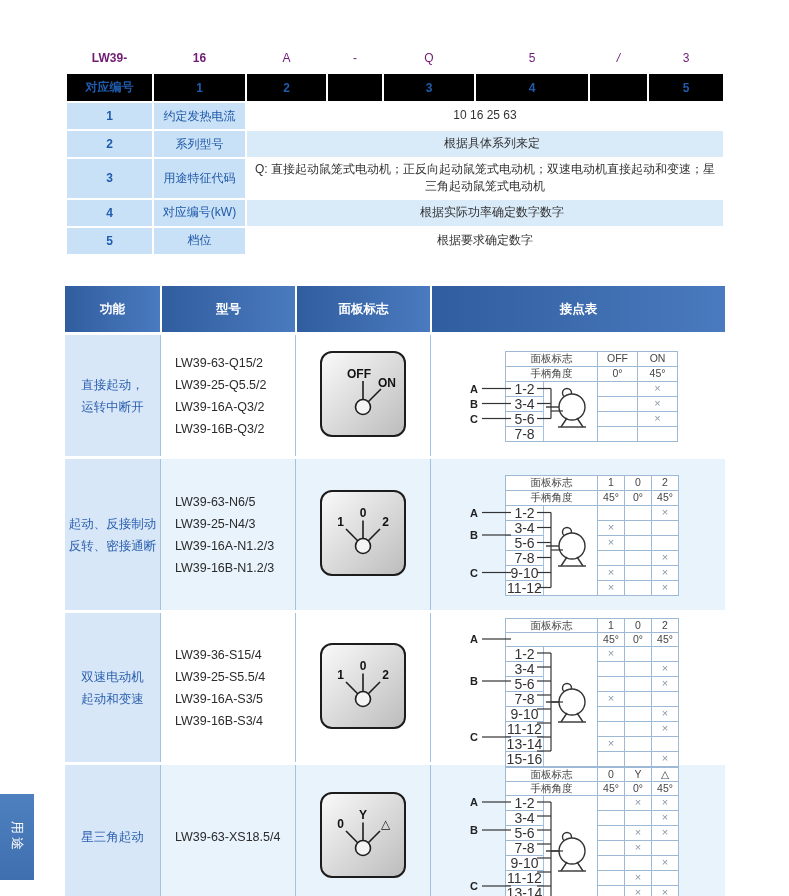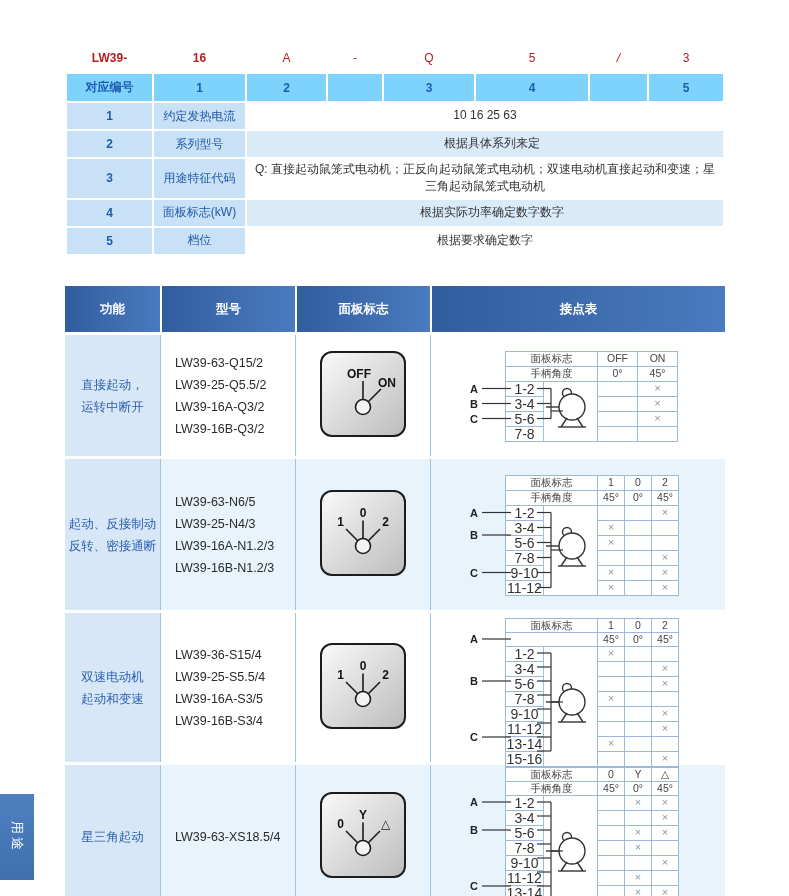--- a/index.html
+++ b/index.html
@@ -6,22 +6,22 @@
   body{font-family:"Liberation Sans","DejaVu Sans",sans-serif;color:#333;}
   .page{position:relative;width:789px;height:896px;background:#fff;overflow:hidden;}
   .title{position:absolute;left:63px;top:8px;font-size:14.5px;font-weight:bold;color:#111;margin:0;}
 
   
   .t1{position:absolute;left:65px;top:42px;width:660px;border-collapse:separate;border-spacing:2px;table-layout:fixed;}
   .t1 th{background:linear-gradient(180deg,#4675b6,#33609f);color:#fff;font-weight:bold;font-size:12.5px;height:26px;padding:0;}
   .t1 td{text-align:center;font-size:12px;padding:0;}
   .t1 .it{font-style:italic;}
   .t1 .bb{color:#1f5cae;font-weight:bold;}
-  .t1 tr.exr td{background:#fff;color:#b91c1c;height:28px;}
-  .t1 tr.idx td{background:#7dd3fc;height:27px;}
+  .t1 tr.exr td{background:#fff;color:#701a75;height:28px;}
+  .t1 tr.idx td{background:#000000;height:27px;}
   .t1 tr.leg td{height:22px;}
   .t1 tr.leg td.no{background:#c9e1f6;color:#1f5cae;font-weight:bold;}
   .t1 tr.leg td.nm{background:#c9e1f6;color:#2059a9;}
   .t1 tr.leg td.desc{background:#fff;color:#333;line-height:1.45;padding:2px 6px;}
   .t1 tr.leg.alt td.desc{background:#d9eaf8;padding-left:20px;}
 
   
   .t2{position:absolute;left:65px;top:283px;width:660px;border-collapse:separate;border-spacing:0 3px;table-layout:fixed;}
   .t2 th{background:linear-gradient(180deg,#40709f,#30619e);background:linear-gradient(90deg,#305d9e,#4a7abf);color:#fff;font-weight:bold;font-size:12.5px;height:22px;padding:12px;}
   .t2 th+th{border-left:2px solid #fff;}
@@ -97,21 +97,21 @@
           <td class="nm">系列型号</td>
           <td class="desc" colspan="6">根据具体系列来定</td>
         </tr>
         <tr class="leg " style="height:34px">
           <td class="no">3</td>
           <td class="nm">用途特征代码</td>
           <td class="desc" colspan="6">Q: 直接起动鼠笼式电动机；正反向起动鼠笼式电动机；双速电动机直接起动和变速；星三角起动鼠笼式电动机</td>
         </tr>
         <tr class="leg alt" style="height:22px">
           <td class="no">4</td>
-          <td class="nm">面板标志(kW)</td>
+          <td class="nm">对应编号(kW)</td>
           <td class="desc" colspan="6">根据实际功率确定数字数字</td>
         </tr>
         <tr class="leg " style="height:22px">
           <td class="no">5</td>
           <td class="nm">档位</td>
           <td class="desc" colspan="6">根据要求确定数字</td>
         </tr>
       </tbody>
     </table>
 

